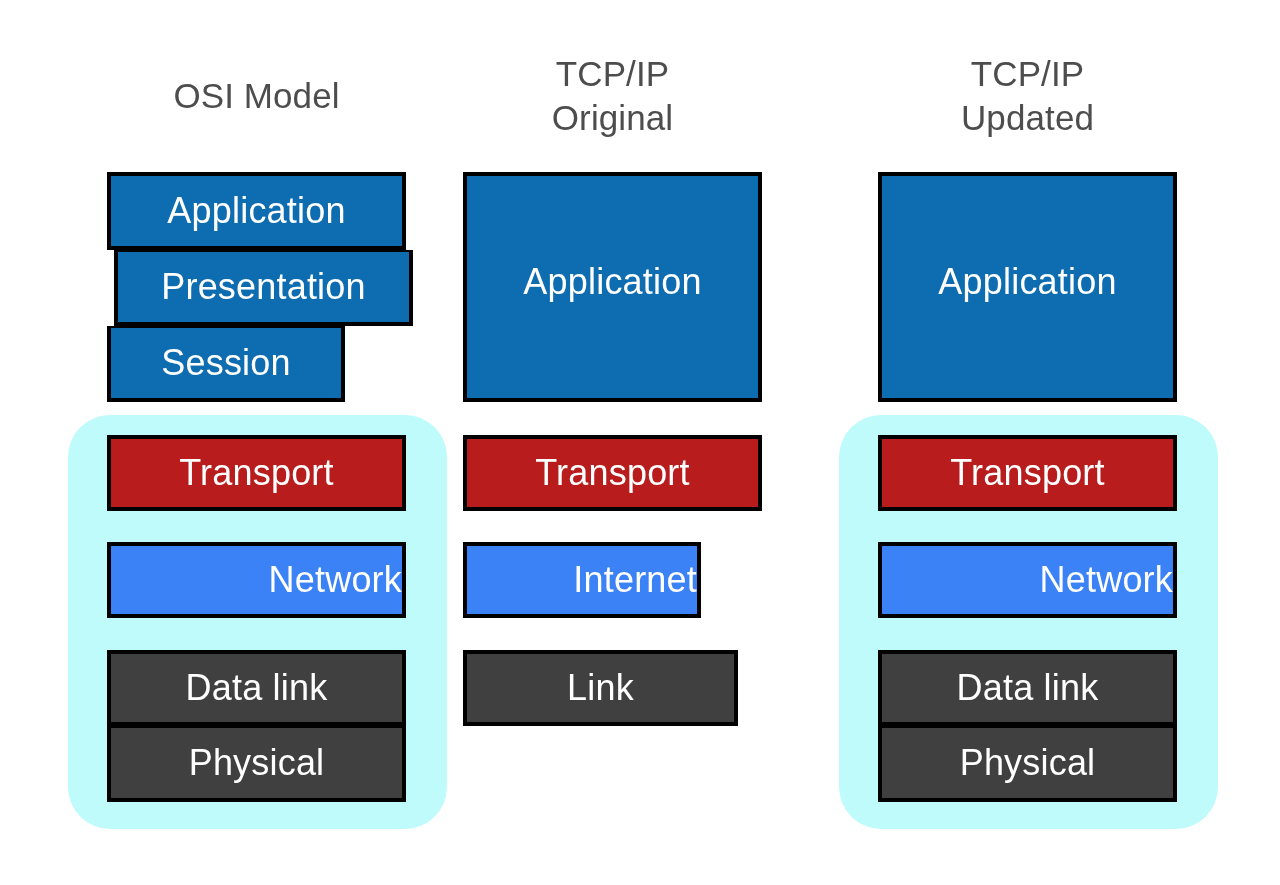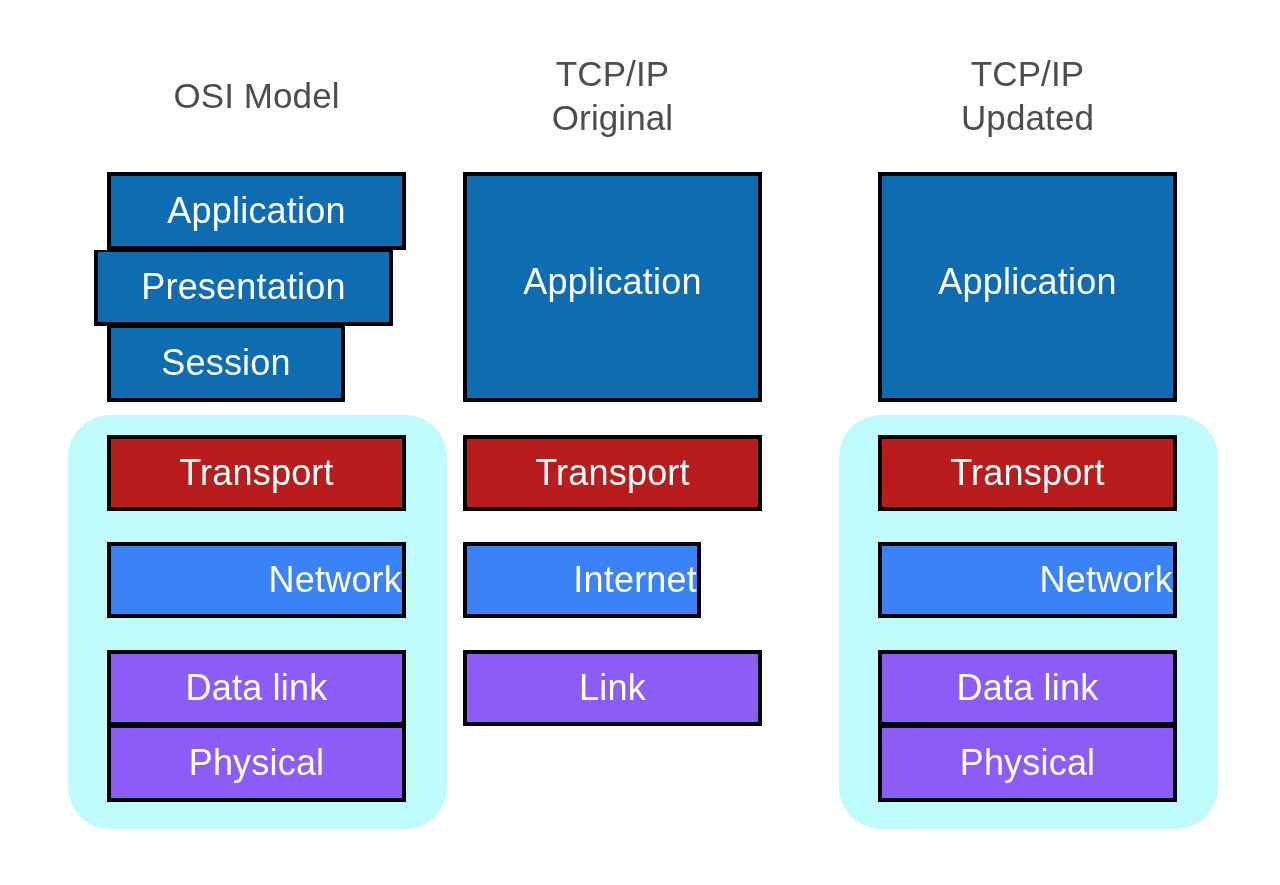--- a/index.html
+++ b/index.html
@@ -57,40 +57,40 @@
     display: flex;
     align-items: center;
     justify-content: center;
     letter-spacing: 0.2px;
   }
   .layer span { display: block; }
 
   .c-blue    { background: #0e6cb0; }
   .c-red     { background: #b91c1c; }
   .c-orange  { background: #3b82f6; justify-content: flex-end; }
-  .c-magenta { background: #8b5cf6; }
+  .c-magenta { background: #404040; }
 
   
   .stack-join-top { border-top-width: 2px; }
 
   
   #osi-application  { left: 107px; top: 172px; width: 299px; height: 78px; }
-  #osi-presentation { left: 94px; top: 250px; width: 299px; height: 76px; }
+  #osi-presentation { left: 114px; top: 250px; width: 299px; height: 76px; }
   #osi-session      { left: 107px; top: 326px; width: 238px; height: 76px; }
   #osi-transport    { left: 107px; top: 435px; width: 299px; height: 76px; }
   #osi-network      { left: 107px; top: 542px; width: 299px; height: 76px; }
   #osi-datalink     { left: 107px; top: 650px; width: 299px; height: 76px; }
   #osi-physical     { left: 107px; top: 726px; width: 299px; height: 76px; }
 
   
   #orig-application { left: 463px; top: 172px; width: 299px; height: 230px;
                       align-items: flex-start; padding-top: 88px; }
   #orig-transport   { left: 463px; top: 435px; width: 299px; height: 76px; }
   #orig-internet    { left: 463px; top: 542px; width: 238px; height: 76px; }
-  #orig-link        { left: 463px; top: 650px; width: 299px; height: 76px; }
+  #orig-link        { left: 463px; top: 650px; width: 275px; height: 76px; }
 
   
   #upd-application  { left: 878px; top: 172px; width: 299px; height: 230px;
                       align-items: flex-start; padding-top: 88px; }
   #upd-transport    { left: 878px; top: 435px; width: 299px; height: 76px; }
   #upd-network      { left: 878px; top: 542px; width: 299px; height: 76px; }
   #upd-datalink     { left: 878px; top: 650px; width: 299px; height: 76px; }
   #upd-physical     { left: 878px; top: 726px; width: 299px; height: 76px; }
 </style>
 </head>

